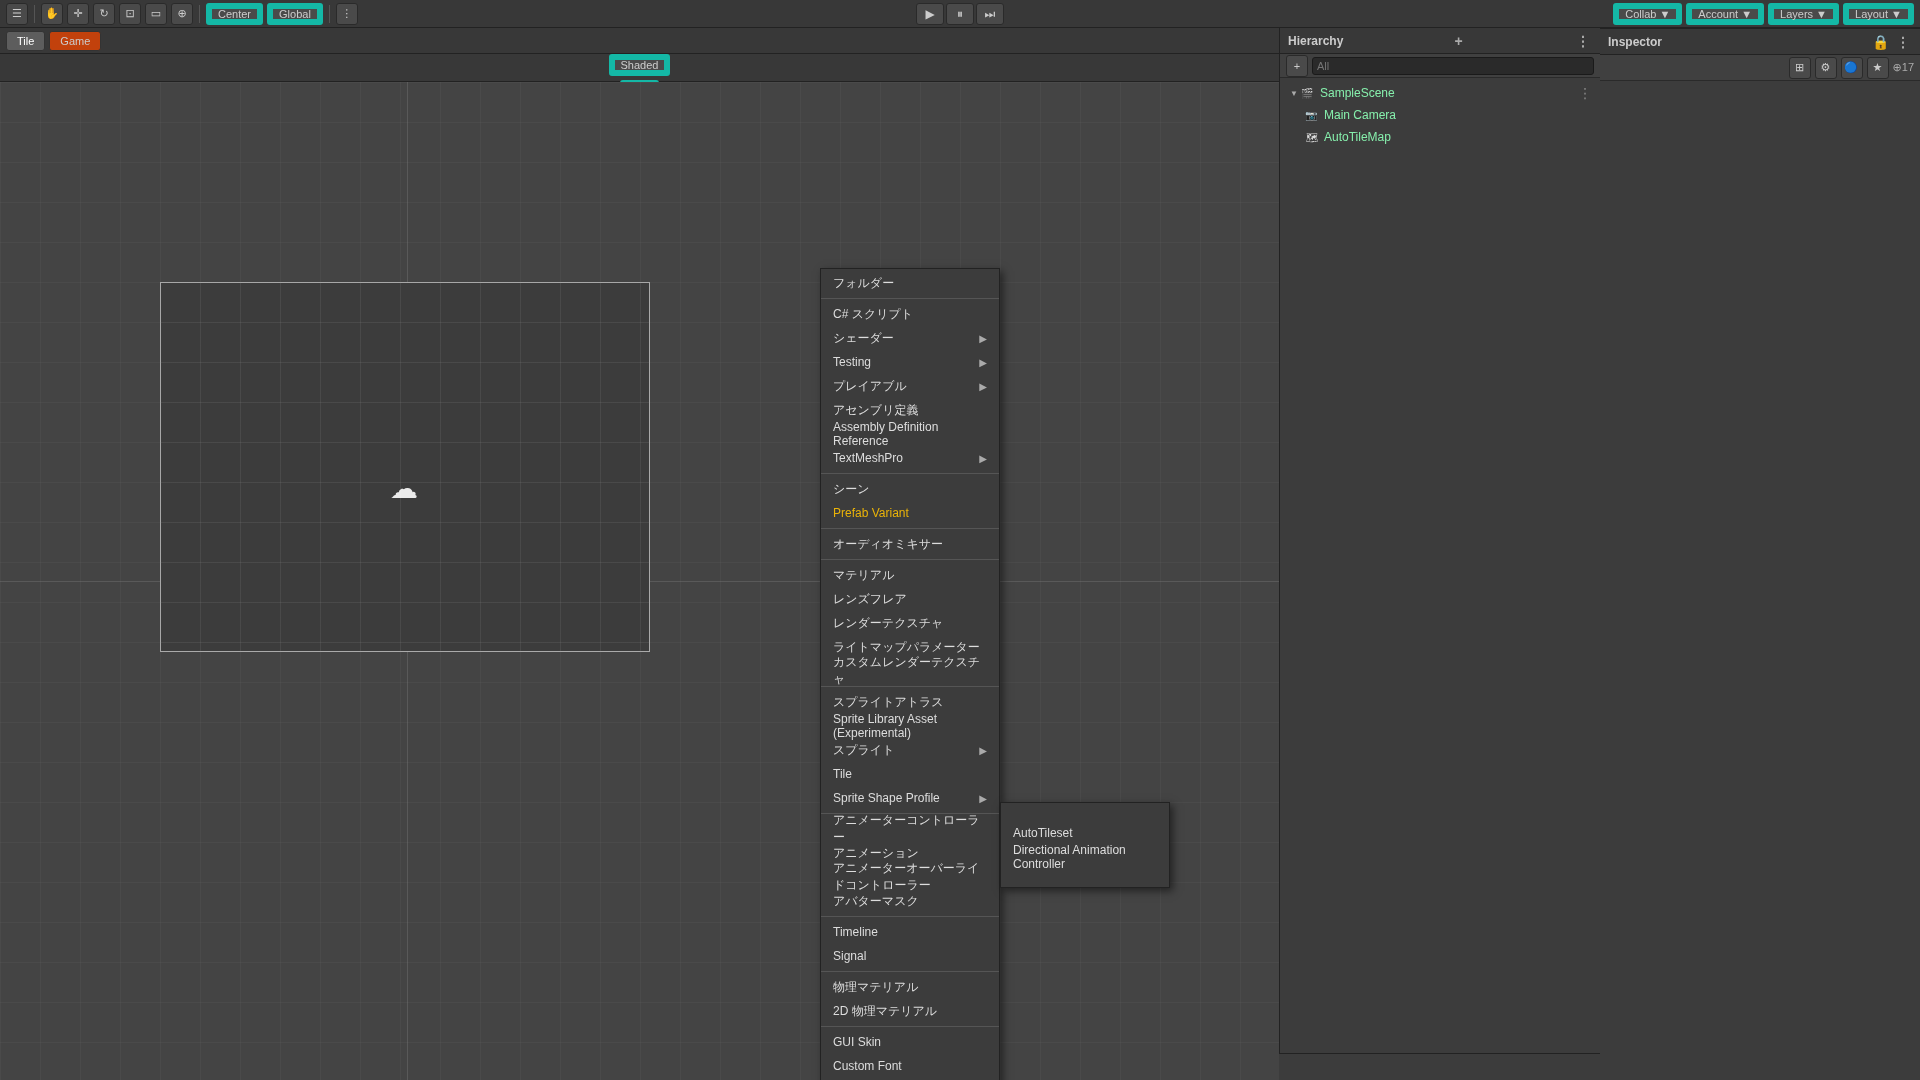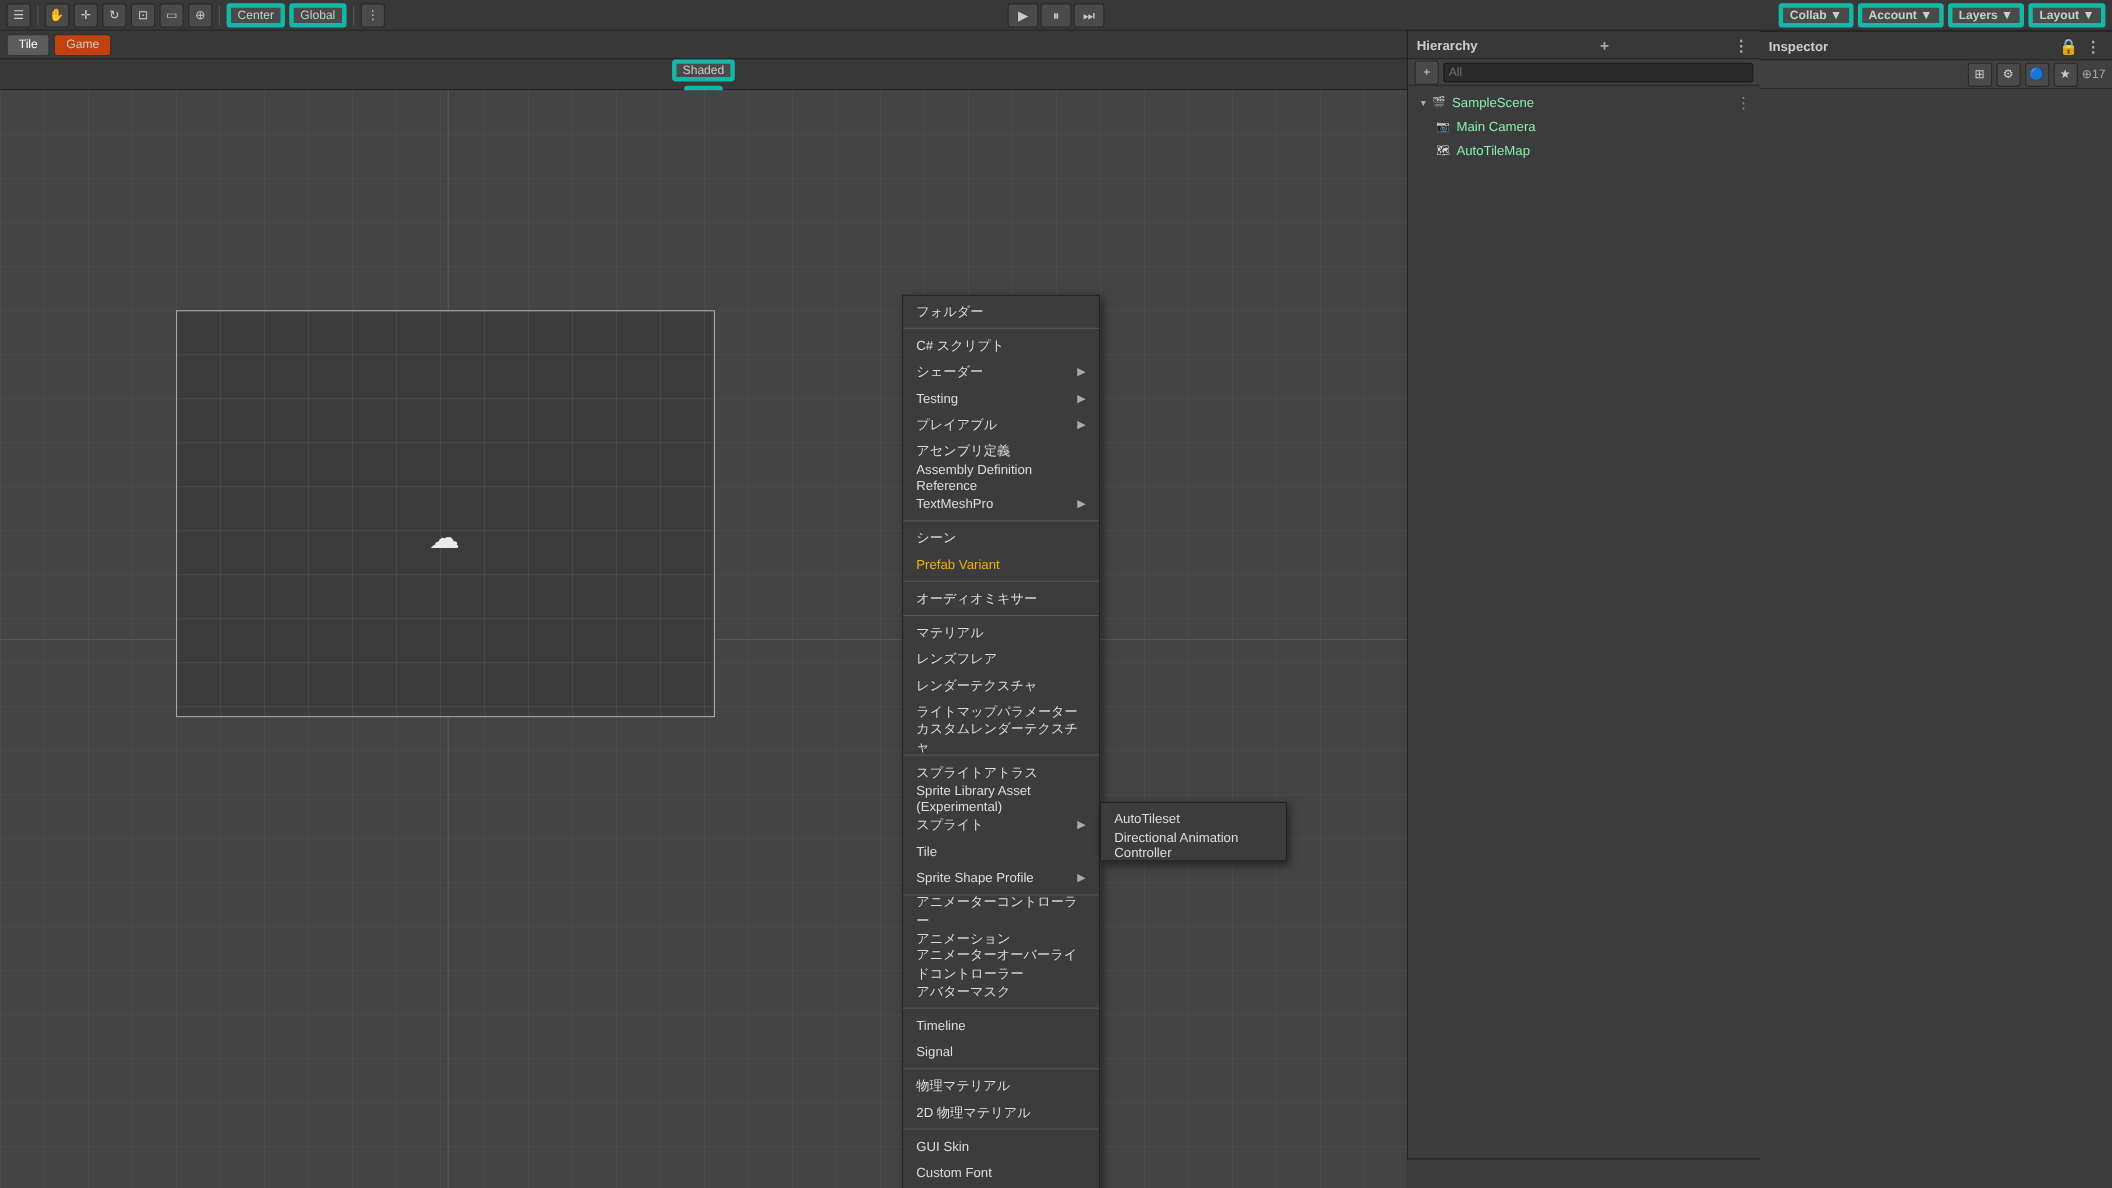--- a/index.html
+++ b/index.html
@@ -22,21 +22,21 @@
       display: flex;
       align-items: center;
       padding: 0 6px;
       gap: 4px;
       position: relative;
     }
     .toolbar-btn {
       height: 22px;
       padding: 0 6px;
       background: #4a4a4a;
-      border: 4px solid #14b8a6;
+      border: 6px solid #14b8a6;
       border-radius: 3px;
       color: #ccc;
       font-size: 11px;
       cursor: pointer;
       display: flex;
       align-items: center;
       gap: 3px;
     }
     .toolbar-icon-btn {
       width: 22px;
@@ -75,21 +75,20 @@
       align-items: center;
       justify-content: center;
       cursor: pointer;
       color: #ccc;
     }
     .right-controls {
       margin-left: auto;
       display: flex;
       align-items: flex-end;
       gap: 4px;
-      font-weight: bold;
     }
 
     
     #scene-toolbar {
       height: 26px;
       background: #383838;
       border-bottom: 1px solid #222;
       display: flex;
       align-items: center;
       padding: 0 6px;
@@ -315,27 +314,27 @@
     .ctx-separator {
       height: 1px;
       background: #555;
       margin: 3px 0;
     }
 
     
     #submenu-rpgmapeditor {
       position: absolute;
       left: 1000px;
-      top: 729px;
+      top: 802px;
       width: 170px;
       background: #3c3c3c;
       border: 1px solid #222;
       box-shadow: 3px 3px 8px rgba(0,0,0,0.5);
       z-index: 101;
-      padding: 2px 0;
+      padding: 18px 0;
     }
     .sub-item {
       height: 24px;
       display: flex;
       align-items: center;
       padding: 0 12px;
       cursor: pointer;
       font-size: 12px;
       color: #ddd;
     }

